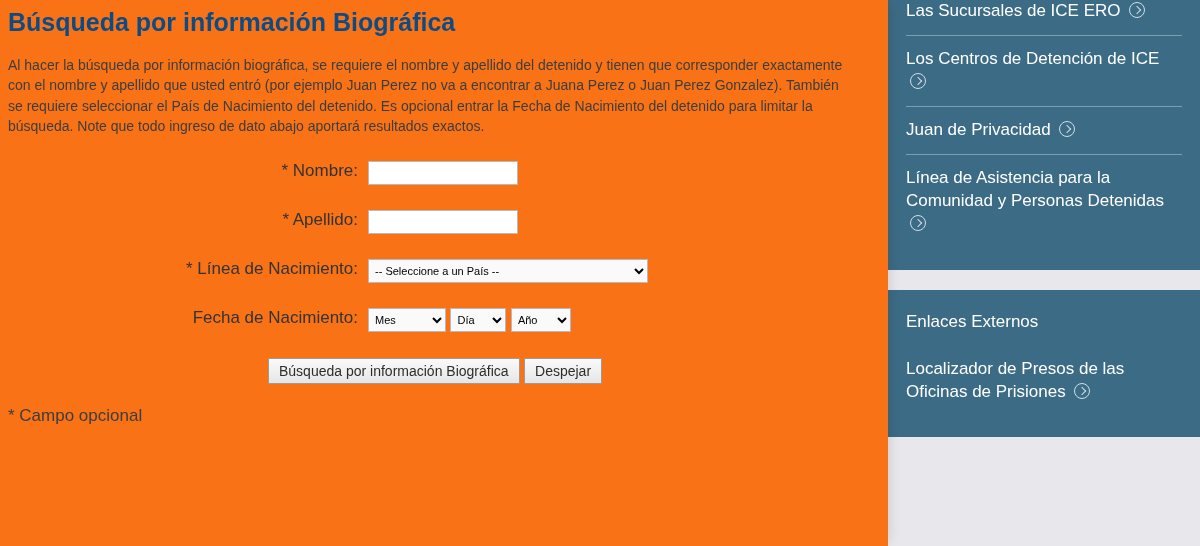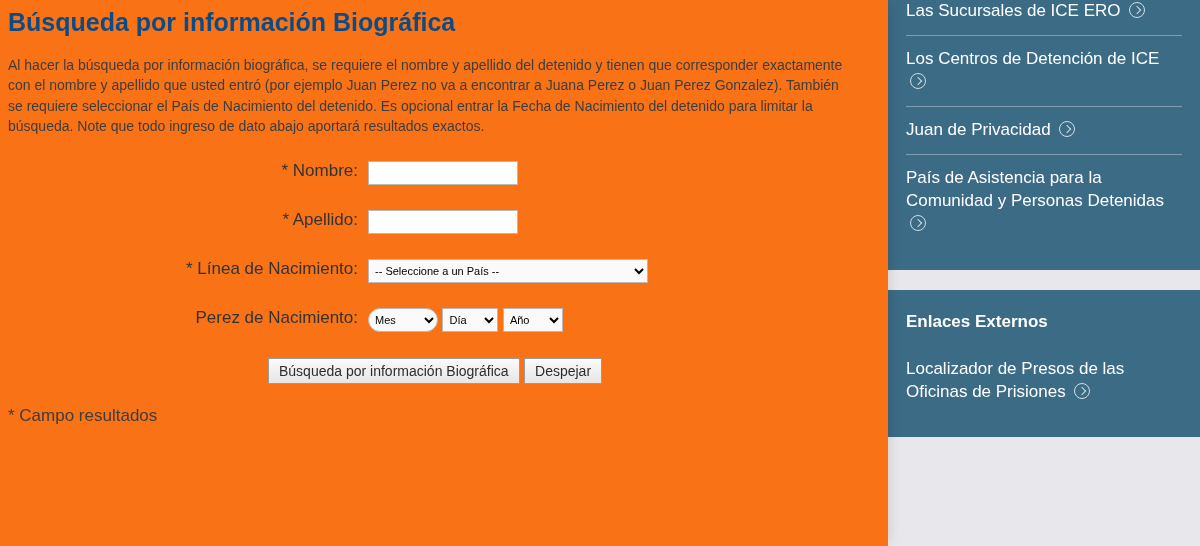--- a/index.html
+++ b/index.html
@@ -62,21 +62,21 @@
     font-size: 13px;
   }
   select {
     border: 1px solid #b8b8b8;
     background: #fafafa;
     height: 24px;
     font-size: 11px;
     padding: 1px 2px;
   }
   .sel-country { width: 280px; }
-  .sel-month { width: 70px; border-radius: 12px; }
+  .sel-month { width: 78px; }
   .sel-day { width: 56px; }
   .sel-year { width: 60px; }
   .buttons {
     margin: 26px 0 18px 260px;
   }
   .btn {
     border: 1px solid #9b9b9b;
     background: linear-gradient(#fafafa, #e6e6e6);
     color: #2d2d2d;
     font-size: 14px;
@@ -99,21 +99,21 @@
   .side-group {
     background: #3c6b85;
     color: #fff;
     padding: 0 18px 22px 18px;
   }
   .side-group + .side-group {
     margin-top: 20px;
   }
   .side-group .group-title {
     color: #fff;
-    font-weight: bold;
+    font-weight: normal;
     font-size: 17px;
     padding: 22px 0 14px 0;
   }
   .side-link {
     color: #fff;
     font-size: 17px;
     line-height: 1.35;
     padding: 12px 0;
     border-top: 1px solid rgba(255,255,255,0.35);
     cursor: pointer;
@@ -180,59 +180,59 @@
       <div class="row">
         <div class="lbl">* Línea de Nacimiento:</div>
         <div class="ctrl">
           <select class="sel-country">
             <option>-- Seleccione a un País --</option>
           </select>
         </div>
       </div>
 
       <div class="row">
-        <div class="lbl">Perez de Nacimiento:</div>
+        <div class="lbl">Fecha de Nacimiento:</div>
         <div class="ctrl">
           <select class="sel-month">
             <option>Mes</option>
           </select>
           <select class="sel-day">
             <option>Día</option>
           </select>
           <select class="sel-year">
             <option>Año</option>
           </select>
         </div>
       </div>
 
       <div class="buttons">
         <button class="btn" type="button">Búsqueda por información Biográfica</button>
         <button class="btn" type="button">Despejar</button>
       </div>
 
-      <div class="required-note">* Campo resultados</div>
+      <div class="required-note">* Campo opcional</div>
     </div>
   </div>
 
   <div class="sidebar">
     <div class="side-group first">
       <a class="side-link">
         <span>Las Sucursales de ICE ERO</span>
         <span class="arrow-ico"></span>
       </a>
       <a class="side-link">
         <span>Los Centros de Detención de ICE</span>
         <span class="arrow-ico"></span>
       </a>
       <a class="side-link">
         <span>Juan de Privacidad</span>
         <span class="arrow-ico"></span>
       </a>
       <a class="side-link">
-        <span>País de Asistencia para la Comunidad y Personas Detenidas</span>
+        <span>Línea de Asistencia para la Comunidad y Personas Detenidas</span>
         <span class="arrow-ico"></span>
       </a>
     </div>
 
     <div class="side-group">
       <div class="group-title">Enlaces Externos</div>
       <a class="side-link" style="border-top:none;">
         <span>Localizador de Presos de las Oficinas de Prisiones</span>
         <span class="arrow-ico"></span>
       </a>

